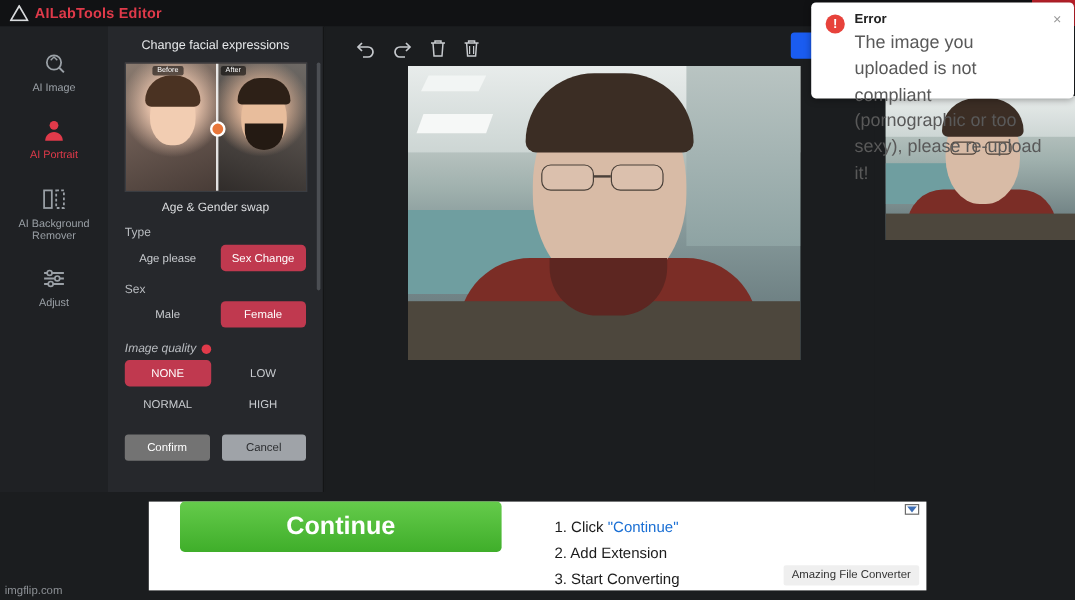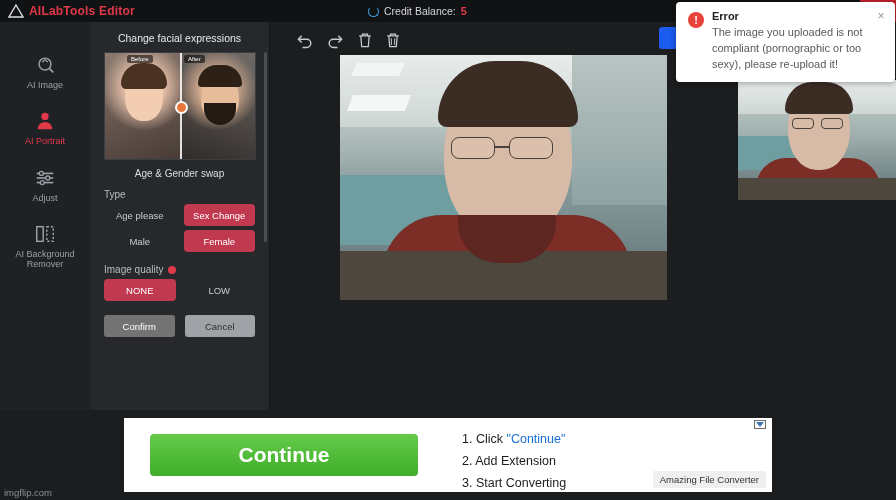--- a/index.html
+++ b/index.html
@@ -43,21 +43,21 @@
   .credit-value { color: #e03a4a; font-size: 11px; font-weight: bold; }
   .topbar-red-right {
     position: absolute; right: 0; top: 0; width: 36px; height: 22px;
     background: #c0212b;
   }
 
   
   .rail {
     position: absolute; left: 0; top: 22px; width: 90px; height: 388px;
     background: #1f2124;
-    padding-top: 32px;
+    padding-top: 20px;
   }
   .rail-item {
     display: flex; flex-direction: column; align-items: center;
     gap: 4px; margin-bottom: 20px; cursor: pointer;
     color: #9aa0a6; font-size: 9px; text-align: center; line-height: 1.15;
   }
   .rail-item.active { color: #e03a4a; }
   .rail-ico { width: 22px; height: 22px; display: block; }
   .rail-label { width: 74px; }
 
@@ -116,21 +116,21 @@
   .opt-row { display: flex; gap: 8px; padding: 0 14px 4px; }
   .opt {
     flex: 1; height: 22px; border-radius: 4px;
     display: flex; align-items: center; justify-content: center;
     font-size: 9.5px; color: #c9ccd0; cursor: pointer;
     background: transparent;
   }
   .opt.sel { background: #c0394f; color: #fff; }
   .q-label {
     color: #b9bcc0; font-size: 10px; padding: 8px 0 4px 14px;
-    display: flex; align-items: center; gap: 5px;
+    display: flex; align-items: center; gap: 5px; font-style: italic;
   }
   .q-bulb { width: 8px; height: 8px; background: #e03a4a; border-radius: 50%; }
   .btn-row { display: flex; gap: 10px; padding: 10px 14px 0; }
   .btn {
     flex: 1; height: 22px; border-radius: 3px;
     display: flex; align-items: center; justify-content: center;
     font-size: 9.5px; cursor: pointer;
   }
   .btn-confirm { background: #737373; color: #fff; }
   .btn-cancel { background: #9fa3a8; color: #2c2e31; }
@@ -244,21 +244,21 @@
     box-shadow: 0 1px 6px rgba(0,0,0,.35);
     padding: 8px 26px 8px 36px;
   }
   .toast-ico {
     position: absolute; left: 12px; top: 10px; width: 16px; height: 16px;
     border-radius: 50%; background: #e7423b;
     color: #fff; font-size: 11px; font-weight: bold;
     display: flex; align-items: center; justify-content: center;
   }
   .toast-title { color: #222; font-size: 11px; font-weight: bold; margin-bottom: 3px; }
-  .toast-msg { color: #595959; font-size: 11px; line-height: 1.45; }
+  .toast-msg { color: #595959; font-size: 15px; line-height: 1.45; }
   .toast-close {
     position: absolute; right: 8px; top: 8px; width: 12px; height: 12px;
     color: #9a9a9a; font-size: 12px; line-height: 12px; text-align: center;
     cursor: pointer;
   }
 
   
   .bottom {
     position: absolute; left: 0; top: 410px; width: 896px; height: 90px;
     background: #1b1d1f;
@@ -274,21 +274,21 @@
   }
   .ad-choices-box {
     width: 12px; height: 9px; border: 1px solid #6b6b6b; position: relative;
   }
   .ad-choices-box::after {
     content: ""; position: absolute; right: 1px; top: 1px;
     border-left: 4px solid transparent; border-right: 4px solid transparent;
     border-top: 5px solid #3f6fb5;
   }
   .ad-cta {
-    position: absolute; left: 26px; top: 16px; width: 268px; height: 42px;
+    position: absolute; left: 26px; top: 0; width: 268px; height: 42px;
     background: linear-gradient(180deg,#65cb4b 0%, #3fae2a 100%);
     border-radius: 4px; color: #fff; font-size: 21px; font-weight: bold;
     display: flex; align-items: center; justify-content: center;
     cursor: pointer;
   }
   .ad-steps { position: absolute; left: 338px; top: 14px; }
   .ad-step {
     color: #1c1c1c; font-size: 12.5px; margin-bottom: 8px;
   }
   .ad-step .q { color: #1a6fd4; }
@@ -303,62 +303,57 @@
 <body>
 
 <div id="app">
 
   <div class="topbar">
     <div class="brand">
       <svg class="brand-logo" viewBox="0 0 16 14">
         <polygon points="8,1 15,13 1,13" fill="none" stroke="#d9dbdd" stroke-width="1.4"></polygon>
       </svg>
       <span class="brand-text">AILabTools Editor</span>
-    </div>
-    <div class="credit">
-      <span class="credit-icon"></span>
-      <span class="credit-label">Credit Balance:</span>
-      <span class="credit-value">5</span>
     </div>
     <div class="topbar-red-right"></div>
   </div>
 
   <div class="rail">
     <div class="rail-item">
       <svg class="rail-ico" viewBox="0 0 24 24">
         <circle cx="12" cy="11" r="6.5" fill="none" stroke="#9aa0a6" stroke-width="1.6"></circle>
         <line x1="16.6" y1="15.6" x2="21" y2="20" stroke="#9aa0a6" stroke-width="1.8"></line>
         <path d="M9 9 L12 6 L15 9" fill="none" stroke="#9aa0a6" stroke-width="1.3"></path>
       </svg>
       <span class="rail-label">AI Image</span>
     </div>
     <div class="rail-item active">
       <svg class="rail-ico" viewBox="0 0 24 24">
         <circle cx="12" cy="7" r="4" fill="#e03a4a"></circle>
         <path d="M4 21c0-4.5 3.6-8 8-8s8 3.5 8 8z" fill="#e03a4a"></path>
       </svg>
       <span class="rail-label">AI Portrait</span>
+    </div>
+    <div class="rail-item">
+      <svg class="rail-ico" viewBox="0 0 24 24">
+        <rect x="3" y="4" width="7" height="16" fill="none" stroke="#9aa0a6" stroke-width="1.6"></rect>
+        <rect x="14" y="4" width="7" height="16" fill="none" stroke="#9aa0a6" stroke-width="1.6" stroke-dasharray="2.5 2"></rect>
+      </svg>
+      <span class="rail-label">AI Background Remover</span>
     </div>
     <div class="rail-item">
       <svg class="rail-ico" viewBox="0 0 24 24">
         <line x1="3" y1="7" x2="21" y2="7" stroke="#9aa0a6" stroke-width="1.8"></line>
         <line x1="3" y1="12" x2="21" y2="12" stroke="#9aa0a6" stroke-width="1.8"></line>
         <line x1="3" y1="17" x2="21" y2="17" stroke="#9aa0a6" stroke-width="1.8"></line>
         <circle cx="8" cy="7" r="2.2" fill="#1f2124" stroke="#9aa0a6" stroke-width="1.5"></circle>
         <circle cx="15" cy="12" r="2.2" fill="#1f2124" stroke="#9aa0a6" stroke-width="1.5"></circle>
         <circle cx="9" cy="17" r="2.2" fill="#1f2124" stroke="#9aa0a6" stroke-width="1.5"></circle>
       </svg>
       <span class="rail-label">Adjust</span>
-    </div>
-    <div class="rail-item">
-      <svg class="rail-ico" viewBox="0 0 24 24">
-        <rect x="3" y="4" width="7" height="16" fill="none" stroke="#9aa0a6" stroke-width="1.6"></rect>
-        <rect x="14" y="4" width="7" height="16" fill="none" stroke="#9aa0a6" stroke-width="1.6" stroke-dasharray="2.5 2"></rect>
-      </svg>
-      <span class="rail-label">AI Background Remover</span>
     </div>
   </div>
 
   <div class="panel">
     <div class="panel-title">Change facial expressions</div>
 
     <div class="preview-card">
       <div class="preview-half ph-left"></div>
       <div class="preview-half ph-right"></div>
       <div class="ph-face face-l"></div>
@@ -372,32 +367,37 @@
       <div class="tag tag-after">After</div>
     </div>
     <div class="preview-caption">Age &amp; Gender swap</div>
 
     <div class="group-label">Type</div>
     <div class="opt-row">
       <div class="opt">Age please</div>
       <div class="opt sel">Sex Change</div>
     </div>
 
+    <div class="group-label">Sex</div>
     <div class="opt-row">
       <div class="opt">Male</div>
       <div class="opt sel">Female</div>
     </div>
 
     <div class="q-label">
       <span>Image quality</span>
       <span class="q-bulb"></span>
     </div>
     <div class="opt-row">
       <div class="opt sel">NONE</div>
       <div class="opt">LOW</div>
+    </div>
+    <div class="opt-row">
+      <div class="opt">NORMAL</div>
+      <div class="opt">HIGH</div>
     </div>
 
     <div class="btn-row">
       <div class="btn btn-confirm">Confirm</div>
       <div class="btn btn-cancel">Cancel</div>
     </div>
 
     <div class="panel-scroll"></div>
   </div>
 

